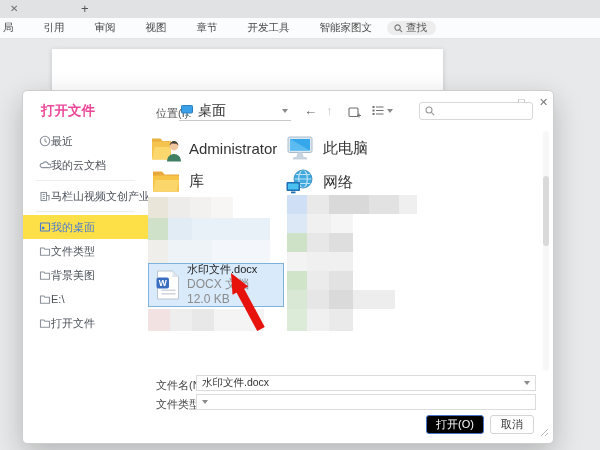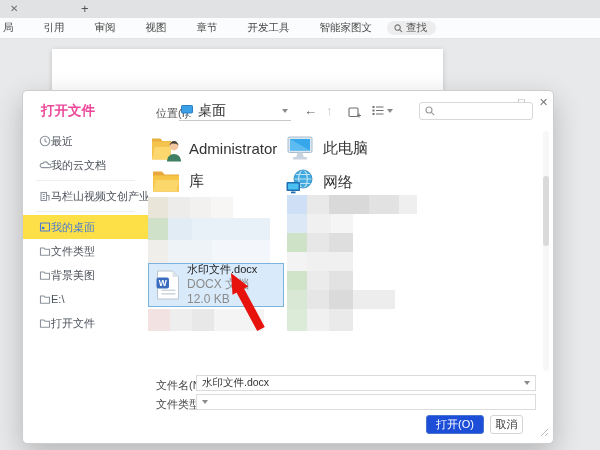--- a/index.html
+++ b/index.html
@@ -69,22 +69,22 @@
   
   .f-label{position:absolute;font-size:11px;color:#454545;left:133px}
   .fn-label{top:287px}.ft-label{top:306px}
   .f-box{position:absolute;left:173px;width:340px;height:16px;border:1px solid #dcdcdc;
          display:flex;align-items:center;justify-content:space-between;
          padding:0 5px;color:#333;box-sizing:border-box;background:#fff;cursor:default}
   .fn-box{top:284px;font-size:10.5px}.ft-box{top:303px;font-size:9.5px}
   .f-box span{white-space:nowrap;overflow:hidden}
   .btn{position:absolute;top:324px;height:19px;font-size:11px;border-radius:3px;
        font-family:inherit;cursor:pointer;padding:0}
-  .btn-open{left:403px;width:58px;background:#1d4ed8;border:1px solid #4874cb;color:#fff}
-  .btn-cancel{left:467px;width:33px;background:#fff;border:1px solid #d4d4d4;color:#333}
+  .btn-open{left:403px;width:58px;background:#000000;border:1px solid #4874cb;color:#fff}
+  .btn-cancel{left:467px;width:44px;background:#fff;border:1px solid #d4d4d4;color:#333}
   .grip{position:absolute;left:517px;top:337px}
 </style>
 </head>
 <body>
 
 <div class="tabbar">
   <span class="tab-close">✕</span>
   <span class="tab-add">+</span>
 </div>
 <div class="menubar">

